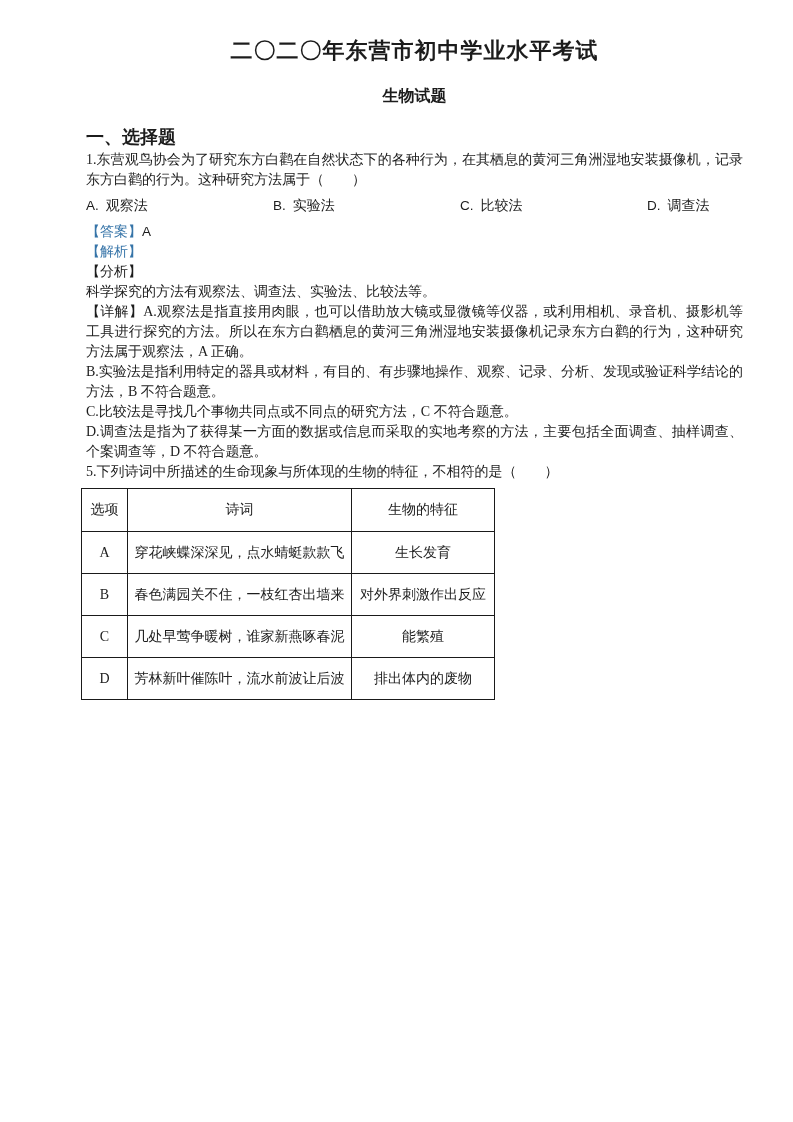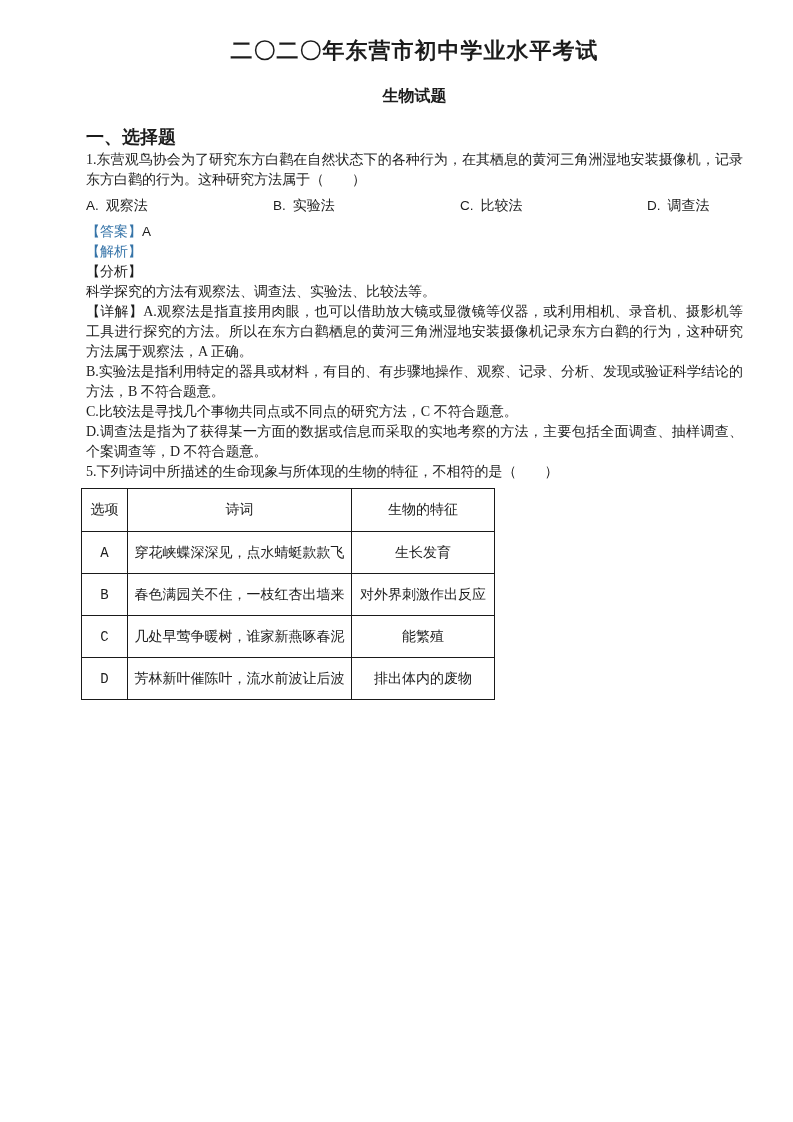--- a/index.html
+++ b/index.html
@@ -56,21 +56,20 @@
     table-layout: fixed;
     width: 413px;
   }
   .q2-table th, .q2-table td {
     border: 1px solid #1a1a1a;
     font-size: 14px;
     font-weight: normal;
     text-align: center;
     vertical-align: middle;
     padding: 0 4px;
-    font-family: Liberation Mono, monospace;
   }
   .q2-table th { height: 43px; }
   .q2-table td { height: 42px; }
   .latin { font-family: "Liberation Serif", serif; }
 </style>
 </head>
 <body>
 
 <div class="page">
 

